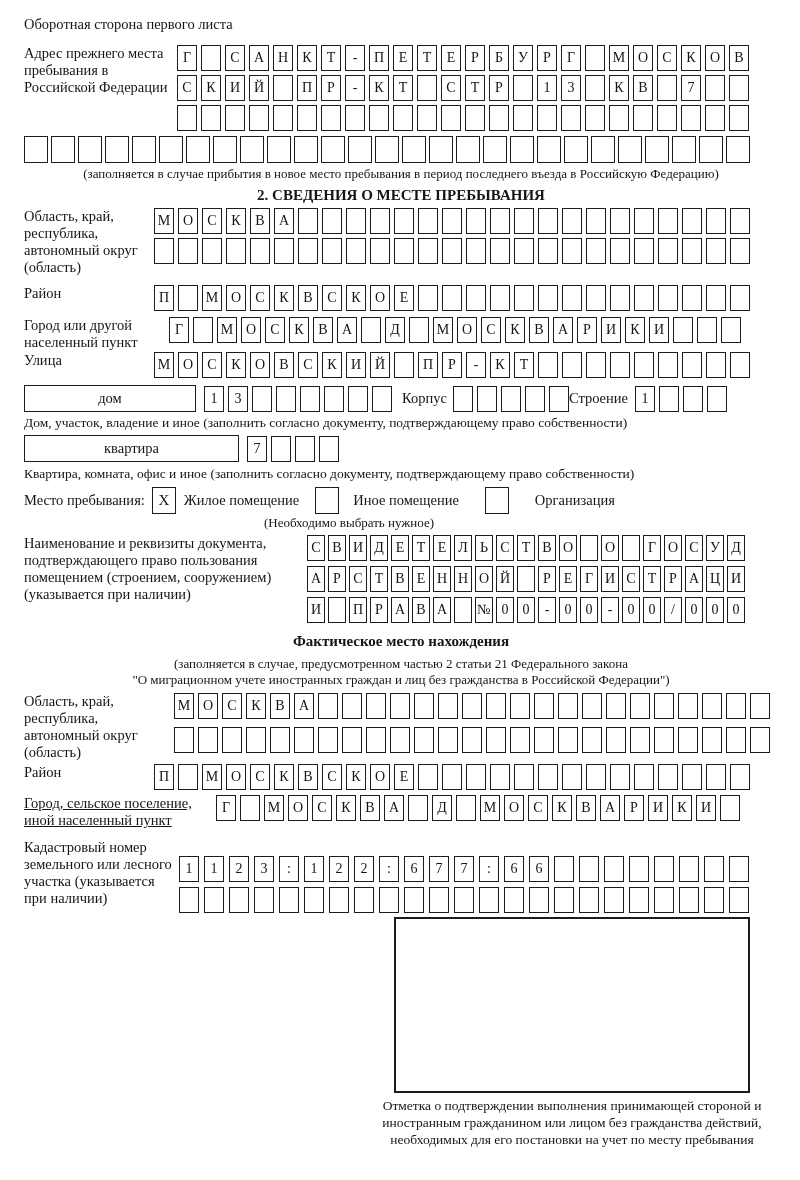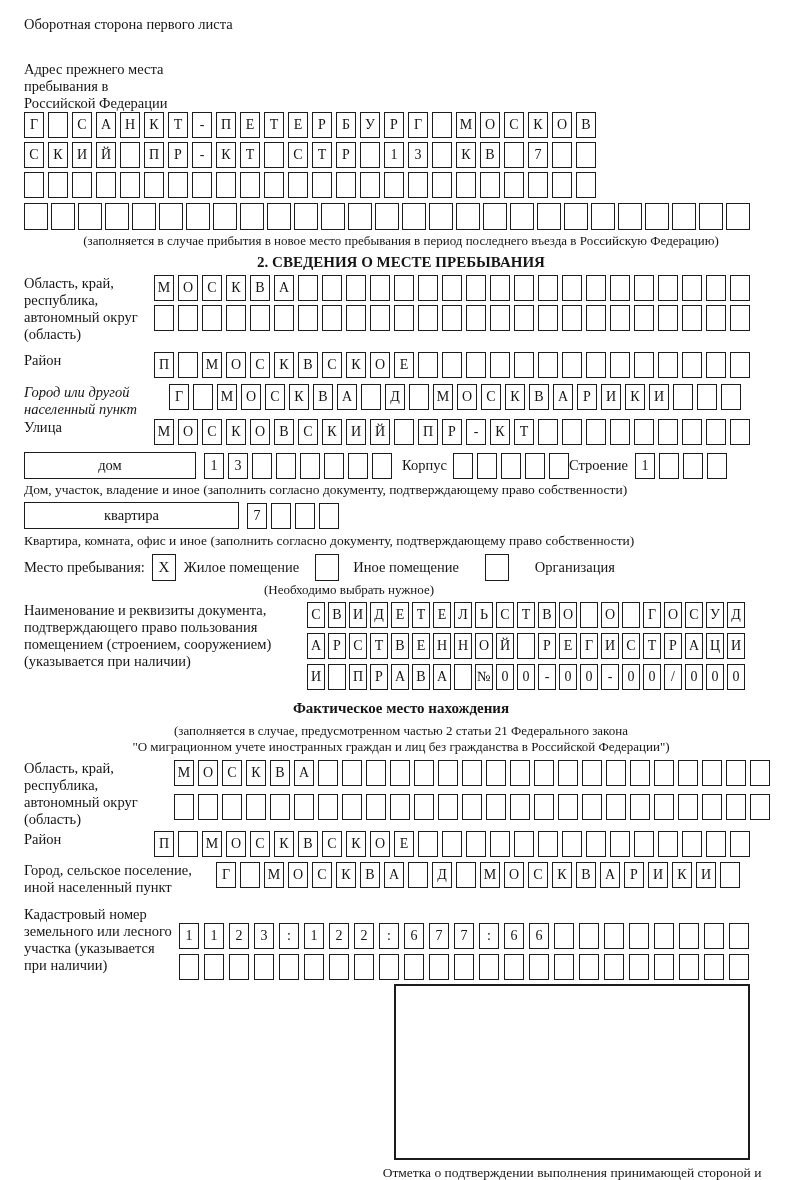--- a/index.html
+++ b/index.html
@@ -38,21 +38,21 @@
   .stamp-box { box-sizing:border-box; margin-left:370px; width:356px; height:176px; border:2px solid #1c1c1c; }
   .stamp-note { margin-left:352px; width:392px; text-align:center; font-size:13.5px; line-height:17px; margin-top:4px; }
 </style>
 </head>
 <body>
 
 <div class="page">
 
   <div class="hdr">Оборотная сторона первого листа</div>
 
-  <div class="frow" style="margin-top:28px;flex-direction:column;">
+  <div class="frow" style="margin-top:12px;">
     <div class="lbl" style="width:153px;">Адрес прежнего места пребывания в Российской Федерации</div>
     <div class="rows">
       <div class="cells">
           <div class="cell">Г</div>
           <div class="cell"></div>
           <div class="cell">С</div>
           <div class="cell">А</div>
           <div class="cell">Н</div>
           <div class="cell">К</div>
           <div class="cell">Т</div>
@@ -246,21 +246,21 @@
         <div class="cell"></div>
         <div class="cell"></div>
         <div class="cell"></div>
         <div class="cell"></div>
         <div class="cell"></div>
         <div class="cell"></div>
       </div>
   </div>
 
   <div class="frow" style="margin-top:6px;">
-    <div class="lbl" style="width:145px;font-style:italic;">Город или другой населенный пункт</div>
+    <div class="lbl" style="width:145px;">Город или другой населенный пункт</div>
     <div class="cells">
         <div class="cell">Г</div>
         <div class="cell"></div>
         <div class="cell">М</div>
         <div class="cell">О</div>
         <div class="cell">С</div>
         <div class="cell">К</div>
         <div class="cell">В</div>
         <div class="cell">А</div>
         <div class="cell"></div>
@@ -529,21 +529,21 @@
         <div class="cell"></div>
         <div class="cell"></div>
         <div class="cell"></div>
         <div class="cell"></div>
         <div class="cell"></div>
         <div class="cell"></div>
       </div>
   </div>
 
   <div class="frow" style="margin-top:5px;">
-    <div class="lbl" style="width:192px;">Город, сельское поселение, иной населенный пункт</div>
+    <div class="lbl" style="width:192px;text-decoration:underline;">Город, сельское поселение, иной населенный пункт</div>
     <div class="cells">
         <div class="cell">Г</div>
         <div class="cell"></div>
         <div class="cell">М</div>
         <div class="cell">О</div>
         <div class="cell">С</div>
         <div class="cell">К</div>
         <div class="cell">В</div>
         <div class="cell">А</div>
         <div class="cell"></div>

